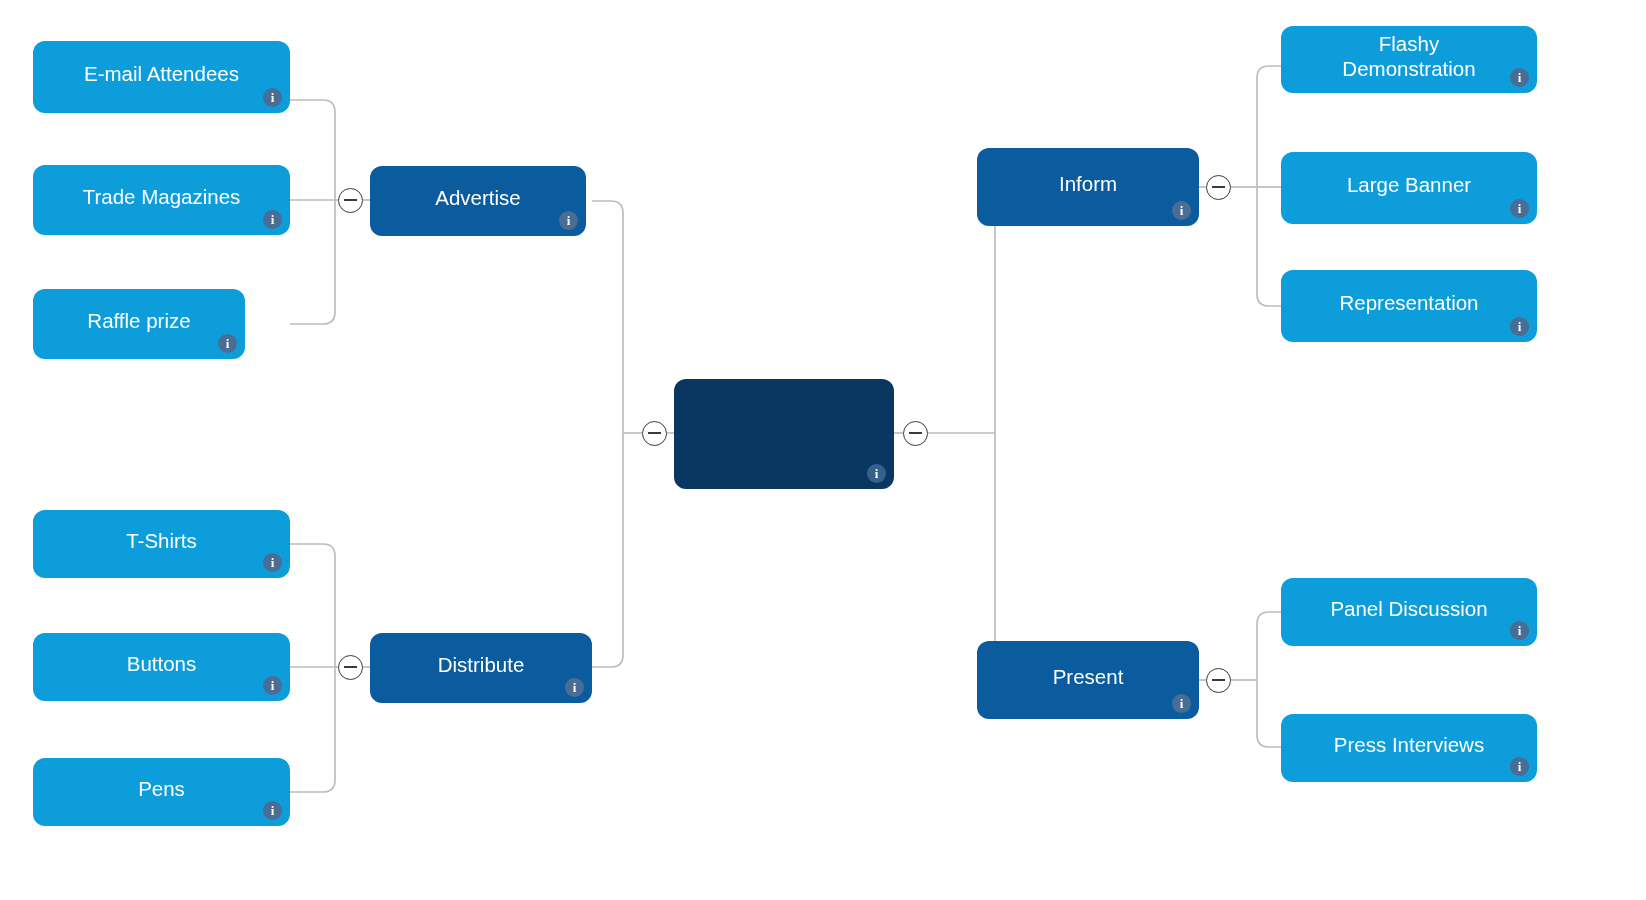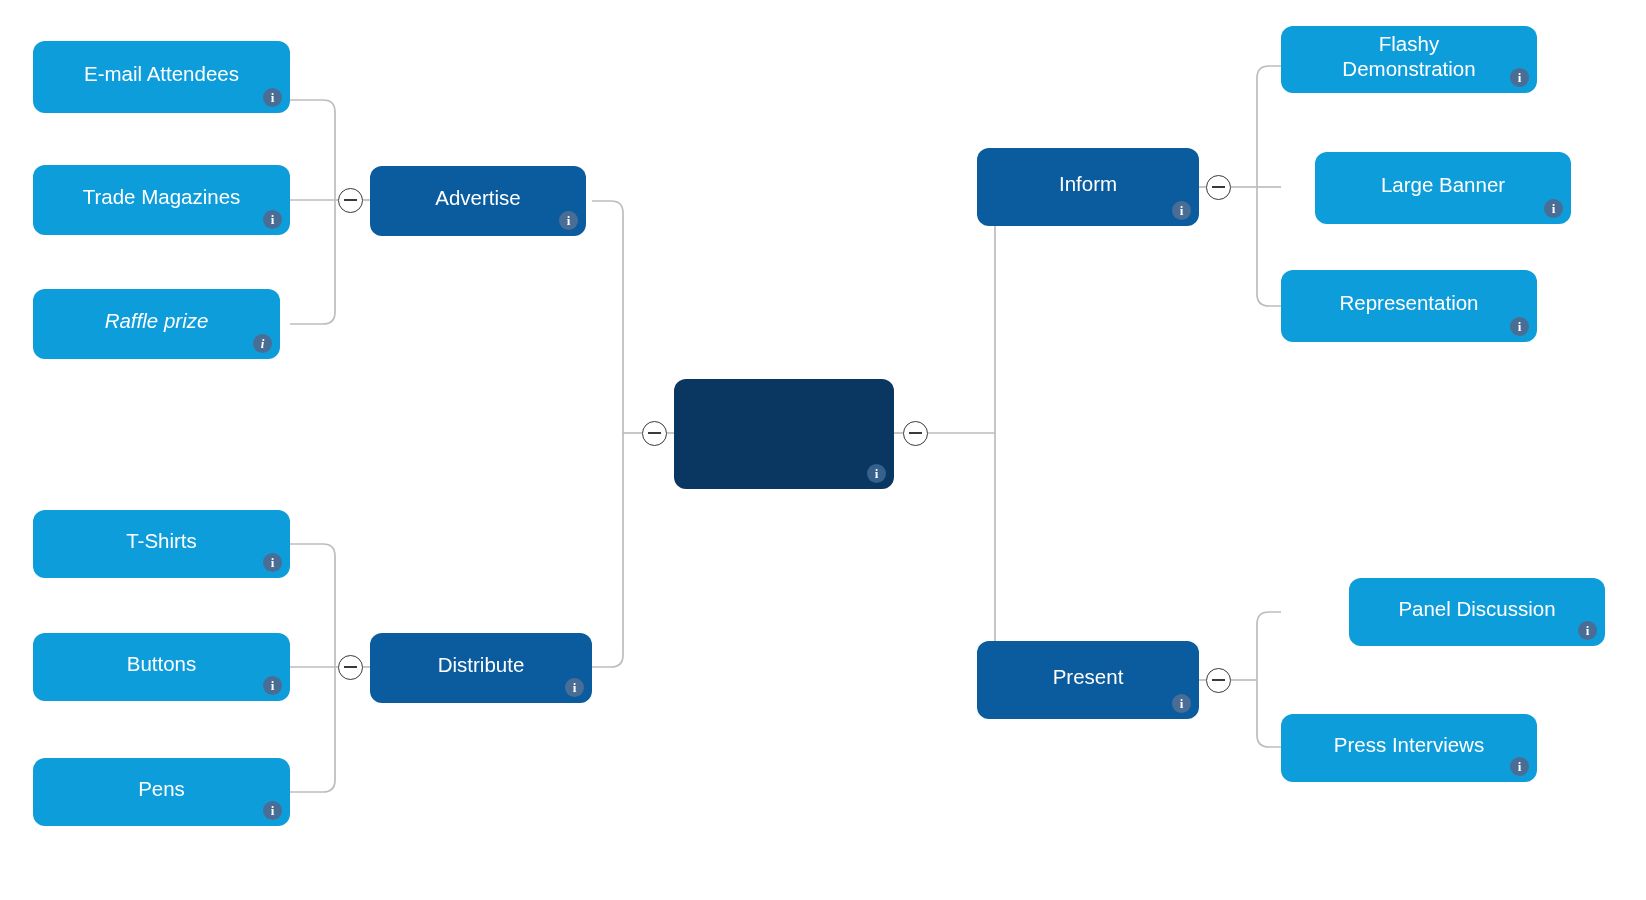--- a/index.html
+++ b/index.html
@@ -151,21 +151,21 @@
   <div class="node leaf" style="left:33px; top:41px; width:257px; height:72px;">
     <span class="node-label">E-mail Attendees</span>
     <span class="info-icon">i</span>
   </div>
 
   <div class="node leaf" style="left:33px; top:165px; width:257px; height:70px;">
     <span class="node-label">Trade Magazines</span>
     <span class="info-icon">i</span>
   </div>
 
-  <div class="node leaf" style="left:33px; top:289px; width:247px; height:70px;font-style:italic;">
+  <div class="node leaf" style="left:33px; top:289px; width:212px; height:70px;">
     <span class="node-label">Raffle prize</span>
     <span class="info-icon">i</span>
   </div>
 
   <div class="node leaf" style="left:33px; top:510px; width:257px; height:68px;">
     <span class="node-label">T-Shirts</span>
     <span class="info-icon">i</span>
   </div>
 
   <div class="node leaf" style="left:33px; top:633px; width:257px; height:68px;">
@@ -201,31 +201,31 @@
     <span class="node-label">Present</span>
     <span class="info-icon">i</span>
   </div>
 
   <div class="node leaf" style="left:1281px; top:26px; width:256px; height:67px;">
     <span class="node-label">Flashy
 Demonstration</span>
     <span class="info-icon">i</span>
   </div>
 
-  <div class="node leaf" style="left:1281px; top:152px; width:256px; height:72px;margin-left:34px;">
+  <div class="node leaf" style="left:1281px; top:152px; width:256px; height:72px;">
     <span class="node-label">Large Banner</span>
     <span class="info-icon">i</span>
   </div>
 
   <div class="node leaf" style="left:1281px; top:270px; width:256px; height:72px;">
     <span class="node-label">Representation</span>
     <span class="info-icon">i</span>
   </div>
 
-  <div class="node leaf" style="left:1349px; top:578px; width:256px; height:68px;">
+  <div class="node leaf" style="left:1281px; top:578px; width:256px; height:68px;">
     <span class="node-label">Panel Discussion</span>
     <span class="info-icon">i</span>
   </div>
 
   <div class="node leaf" style="left:1281px; top:714px; width:256px; height:68px;">
     <span class="node-label">Press Interviews</span>
     <span class="info-icon">i</span>
   </div>
 
   <div class="collapse-btn" style="left:338px; top:188px;"></div>

